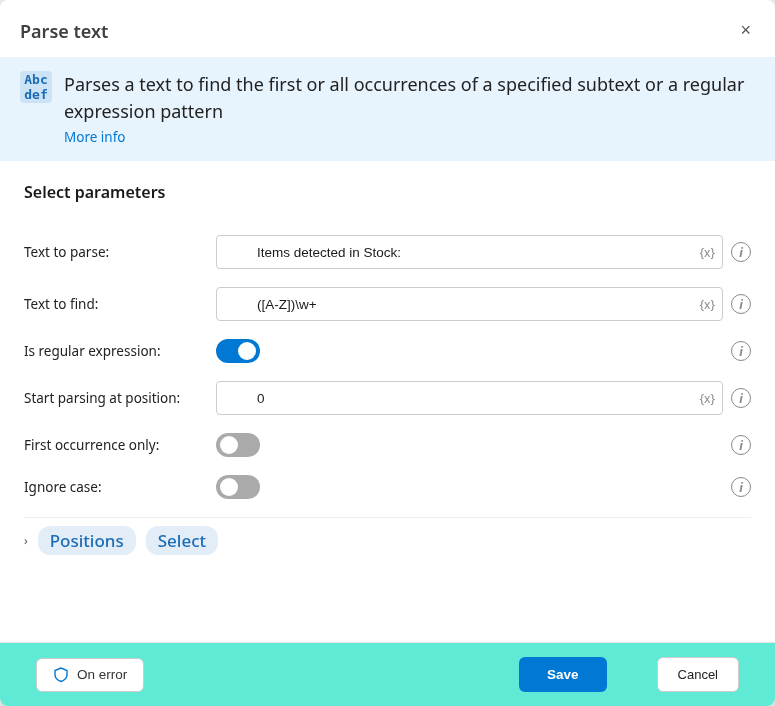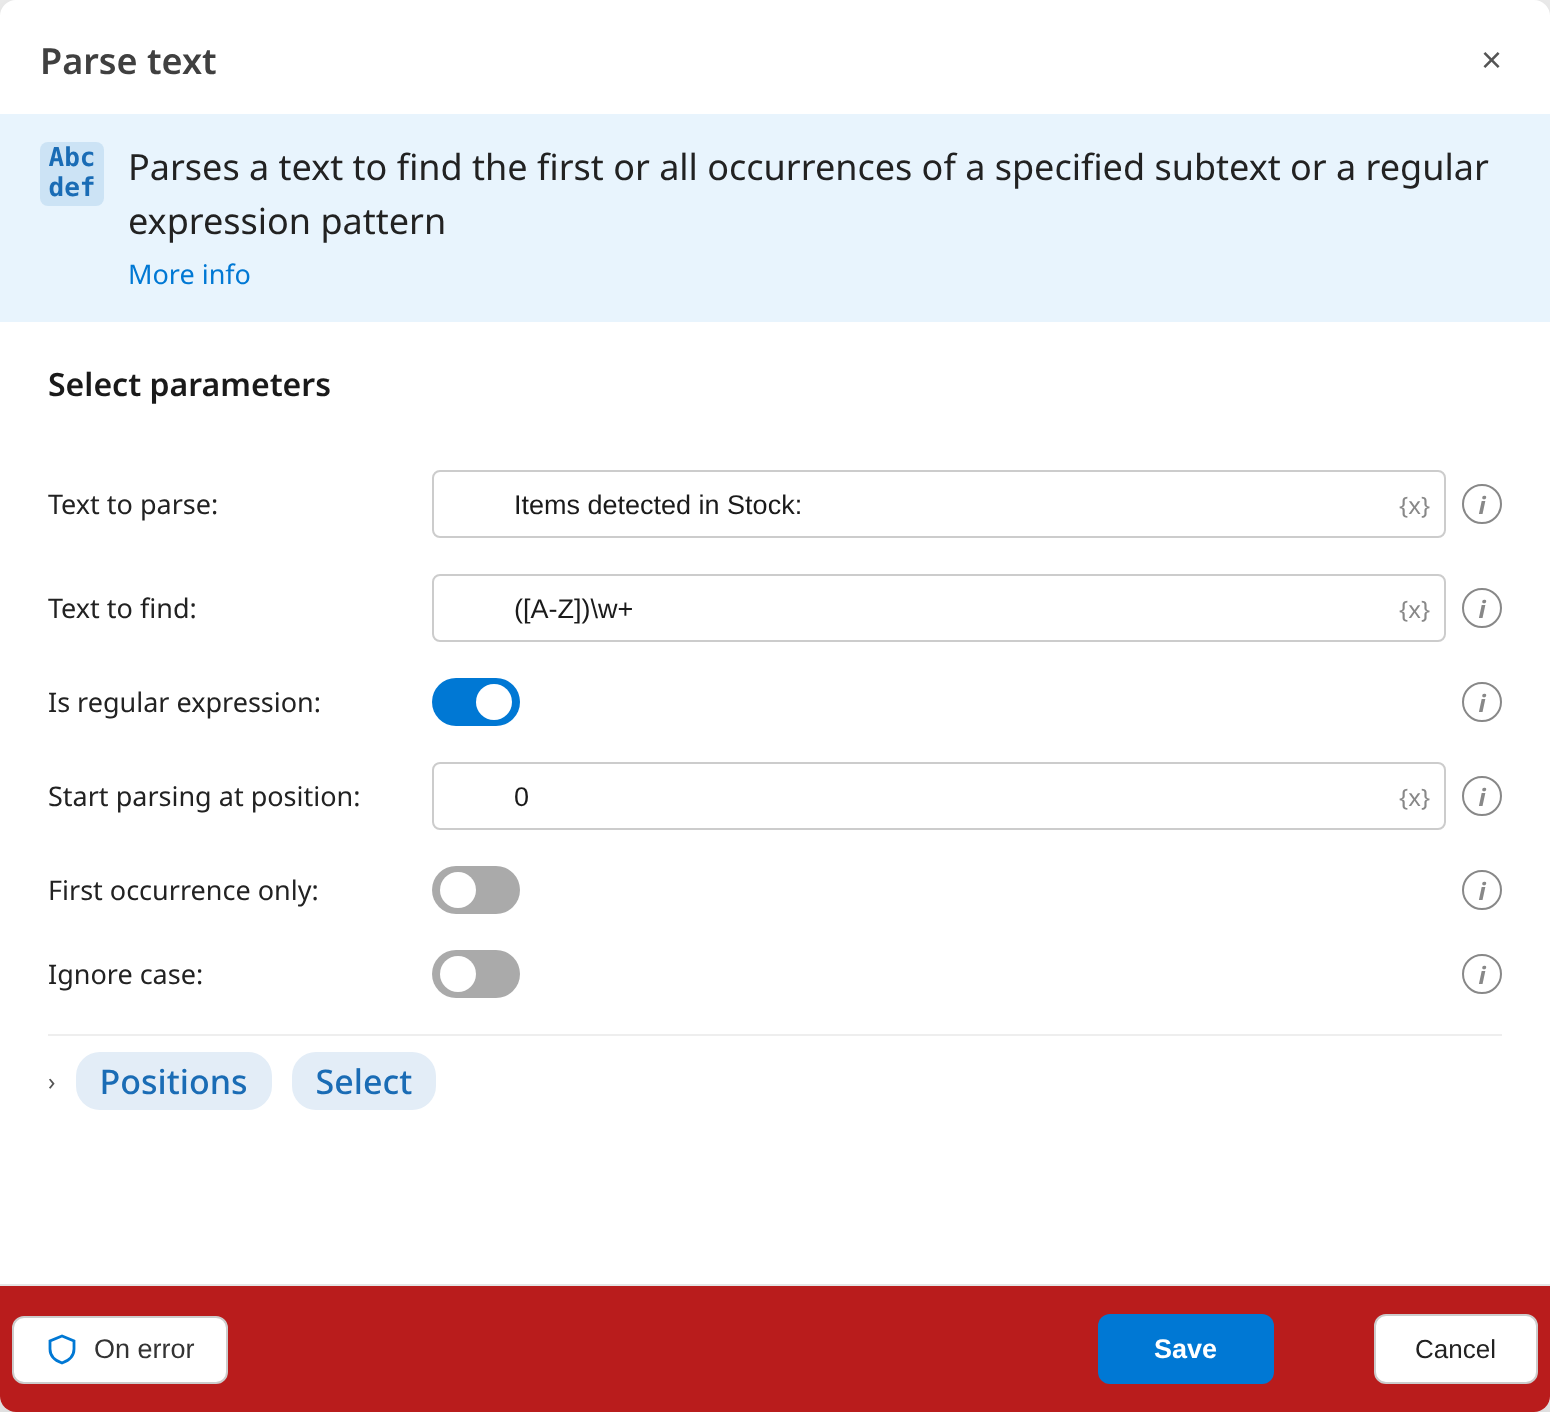--- a/index.html
+++ b/index.html
@@ -200,23 +200,23 @@
       border-radius: 12px;
       padding: 3px 12px;
       font-size: 17px;
       font-weight: 500;
     }
     
     .dialog-footer {
       display: flex;
       align-items: center;
       justify-content: space-between;
-      padding: 14px 6px;
+      padding: 14px 36px;
       border-top: 1px solid #e5e5e5;
-      background: #b91c1c;
+      background: #5eead4;
     }
     .on-error-btn {
       display: flex;
       align-items: center;
       gap: 8px;
       border: 1.5px solid #ccc;
       background: #fff;
       border-radius: 6px;
       padding: 8px 16px;
       font-size: 13.5px;

